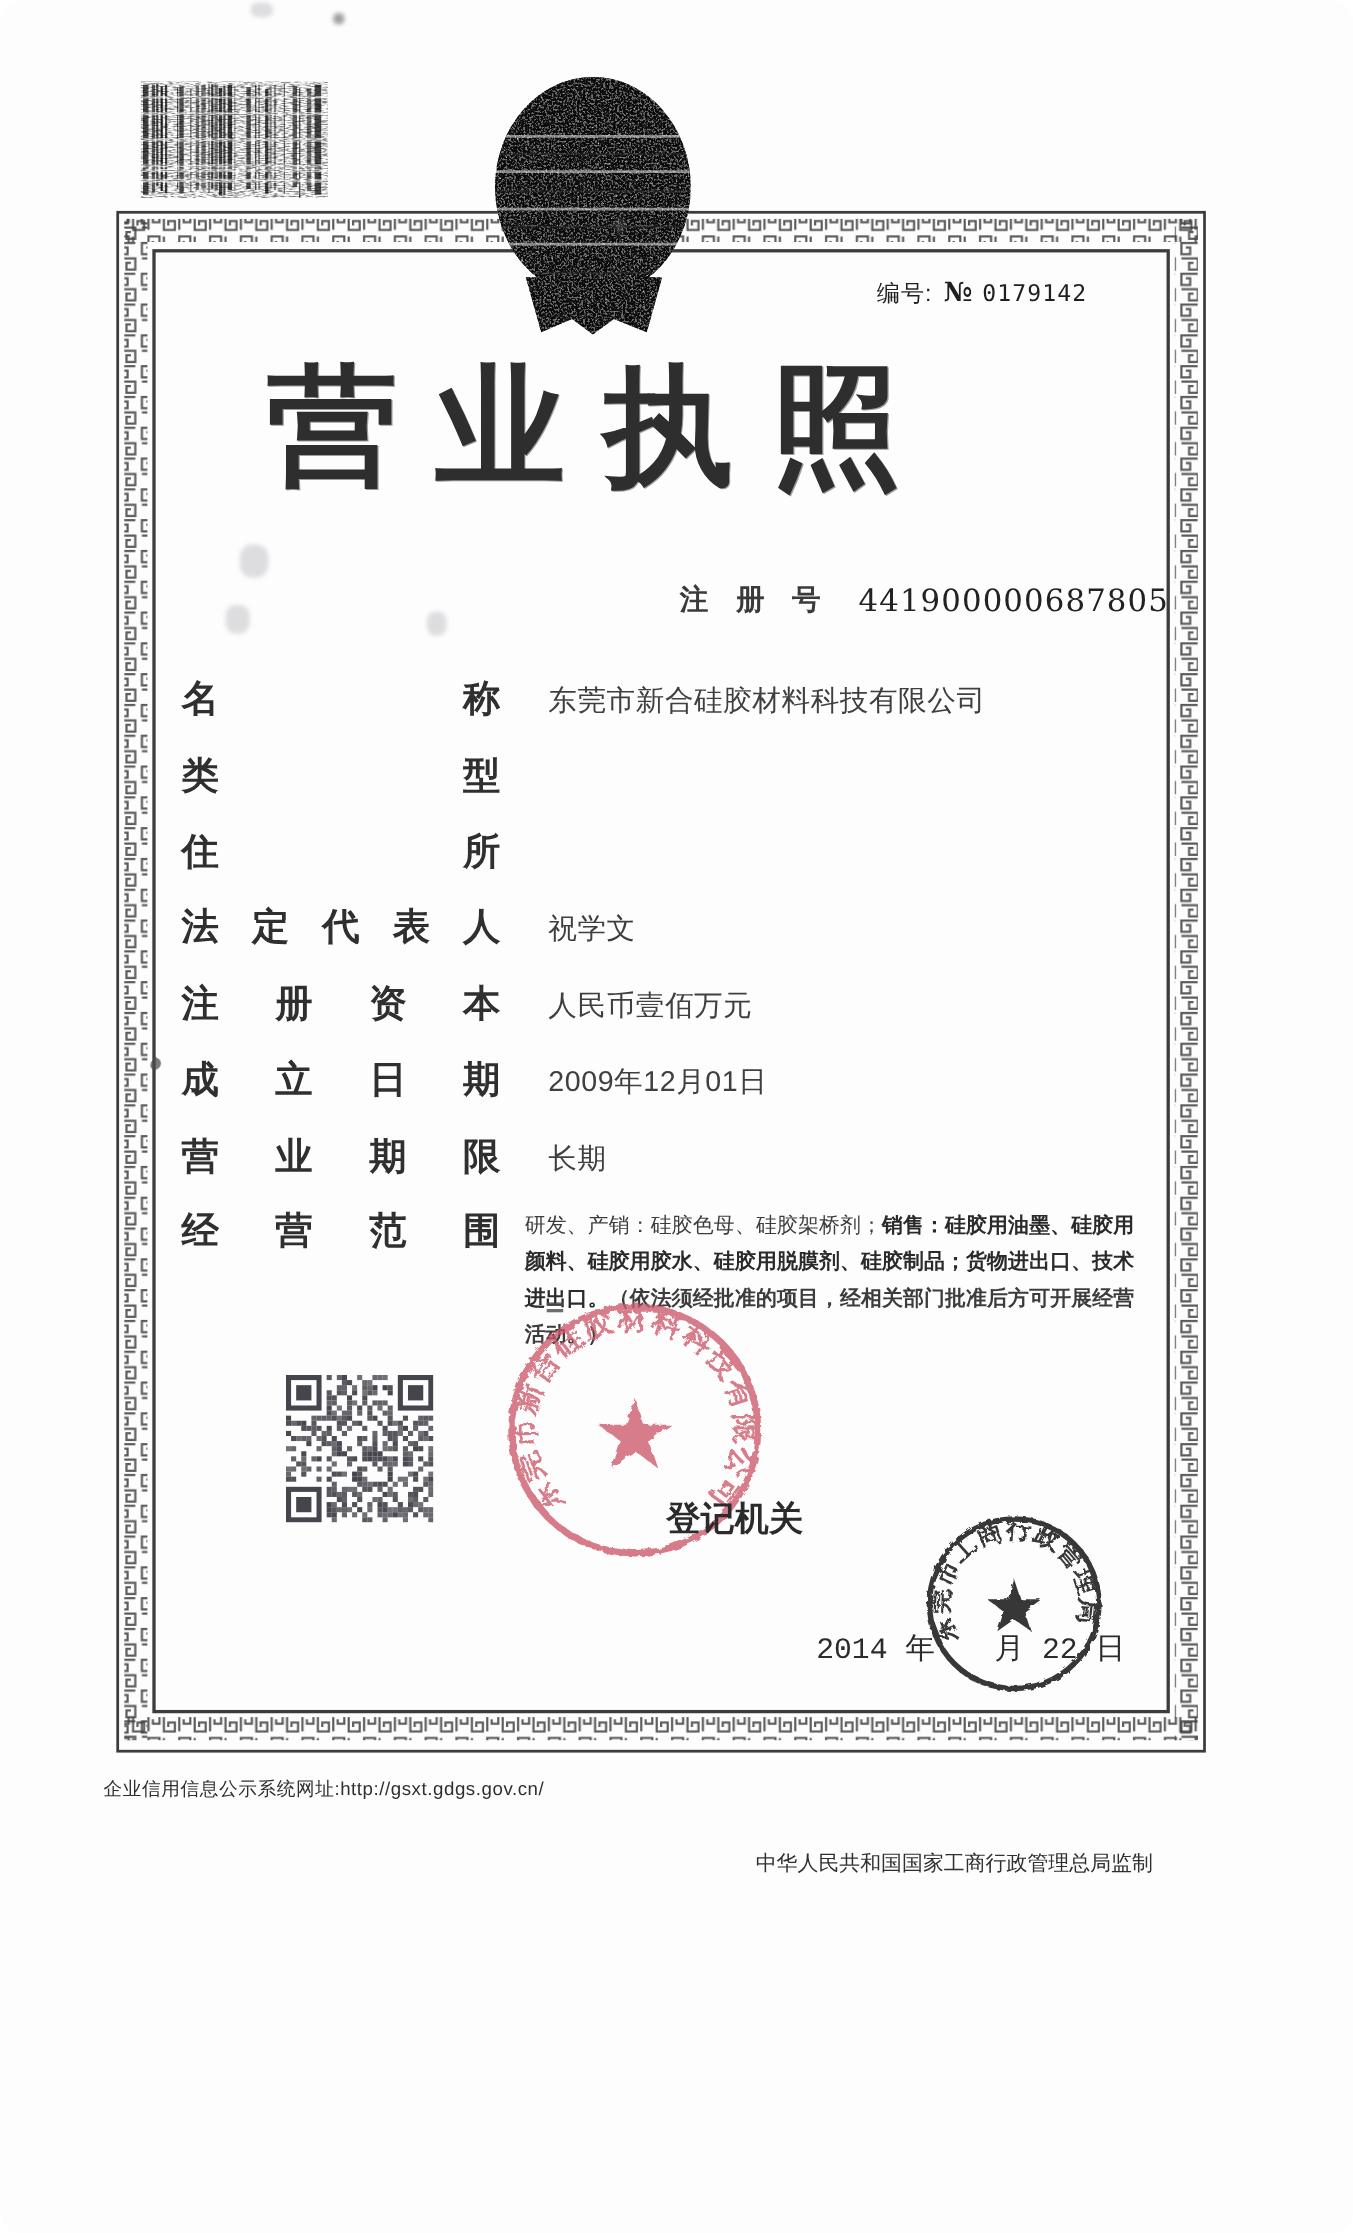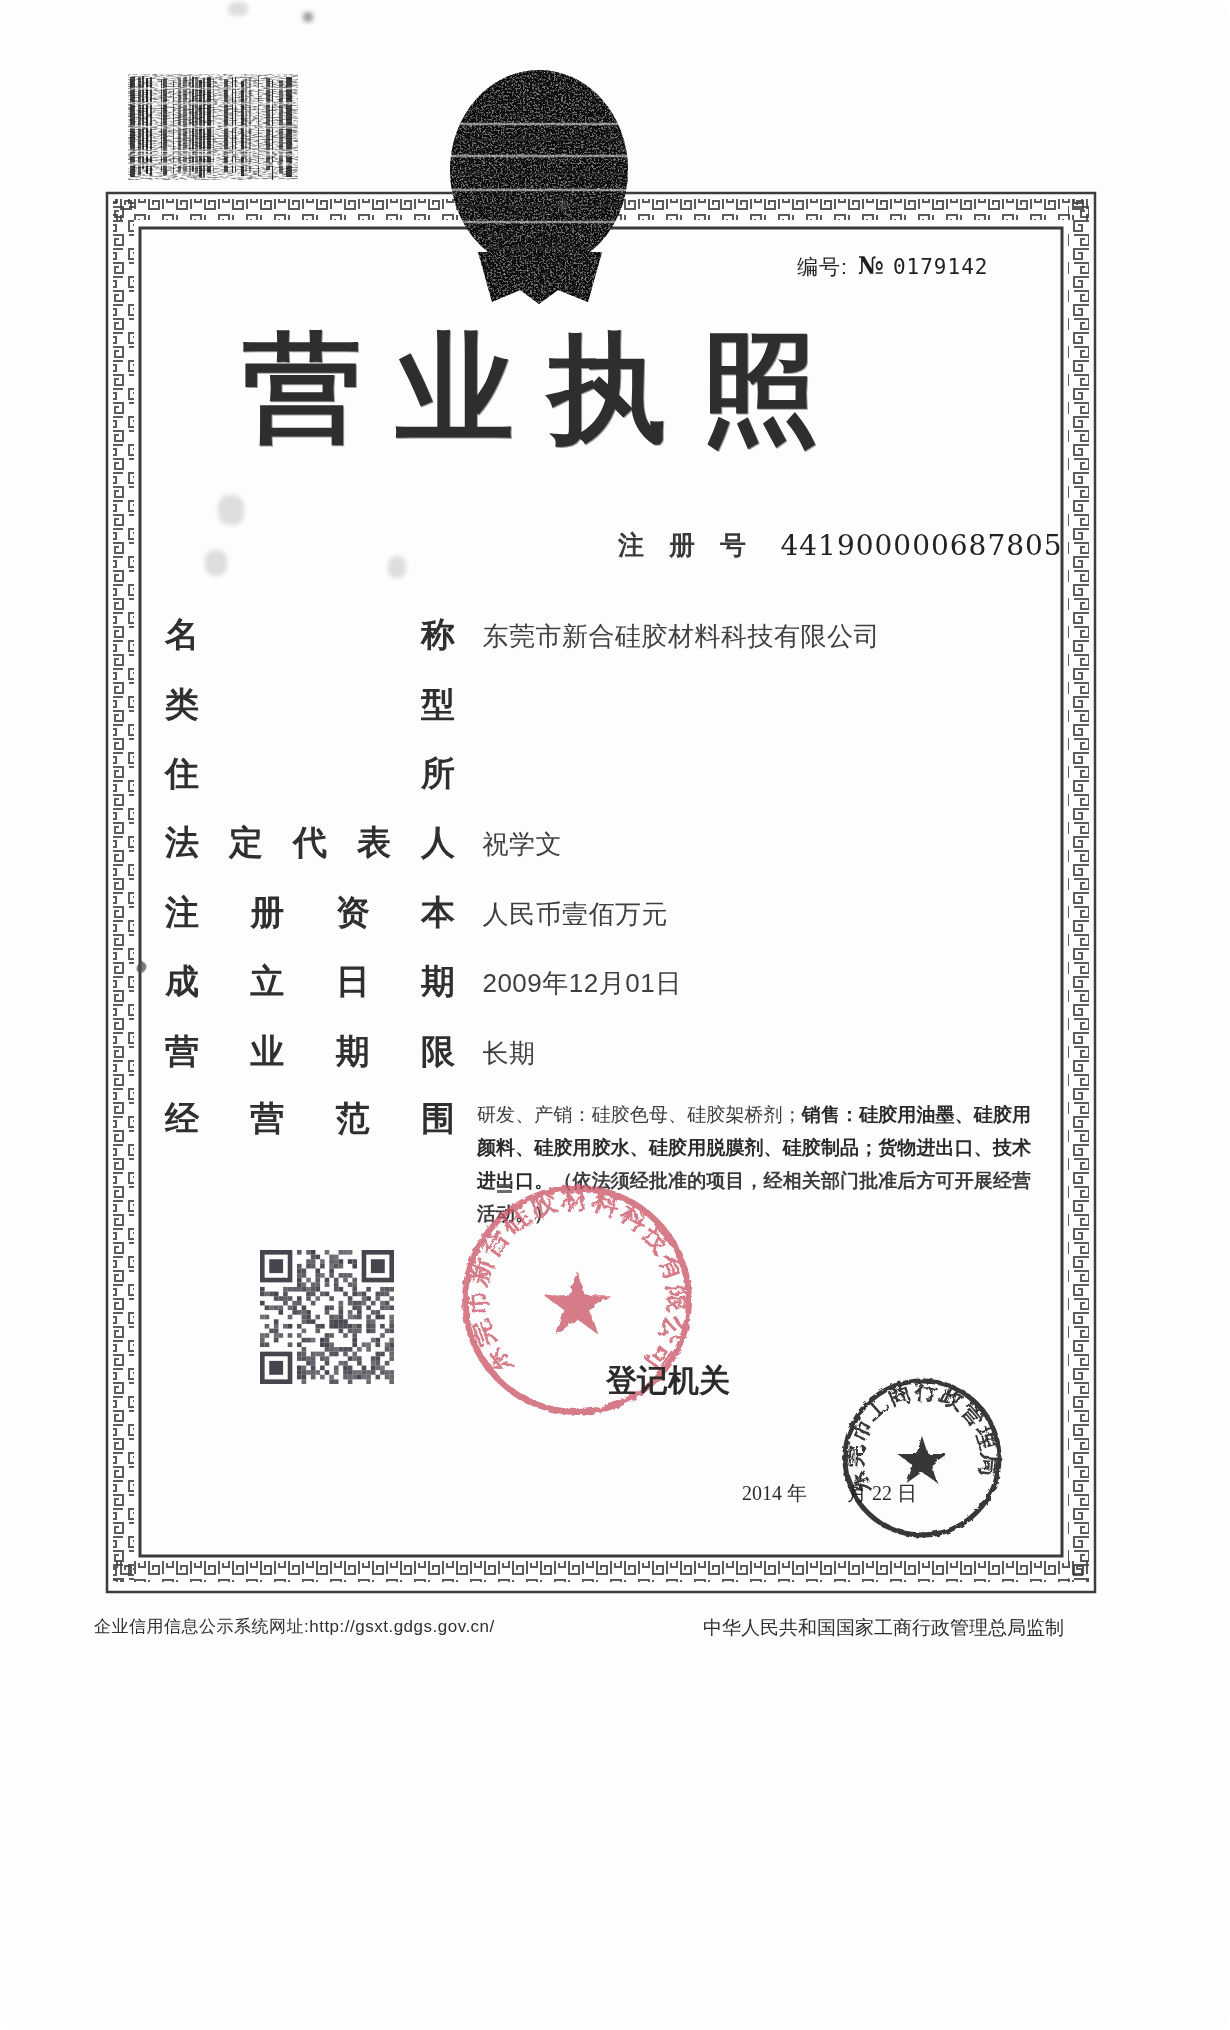--- a/index.html
+++ b/index.html
@@ -32,38 +32,38 @@
   .regno { left:618px; top:528px; white-space:nowrap; }
   .regno .rlabel { display:inline-flex; justify-content:space-between; width:128px;
                    font-size:26px; font-weight:600; color:#3a3a3a; vertical-align:middle; }
   .regno .rvalue { font-family:"DejaVu Serif", serif; font-size:28px; color:#222;
                    margin-left:30px; letter-spacing:1px; vertical-align:middle; }
 
   
   .row { position:absolute; left:165px; white-space:nowrap; }
   .flabel { display:inline-flex; justify-content:space-between; width:290px;
             font-size:34px; font-weight:600; color:#2f2f2f; vertical-align:top; }
-  .fvalue { display:inline-block; margin-left:23px; padding-top:7px; font-size:26px;
+  .fvalue { display:inline-block; margin-left:39px; padding-top:7px; font-size:26px;
             color:#3f3f3f; vertical-align:top; letter-spacing:0.5px; }
   .fvalue.small { font-size:25px; }
 
   .scope-para { left:477px; top:1082px; width:554px; font-size:19px; line-height:33px;
                 color:#3c3c3c; text-align:justify;margin-top:16px; }
   .scope-para .seg2 { font-weight:700; color:#2a2a2a; }
   .scope-para .seg3 { font-weight:600; }
 
   
   .registry-label { left:606px; top:1360px; width:196px; display:flex; justify-content:flex-end;
                     font-size:31px; font-weight:600; color:#2b2b2b; }
-  .date-line { left:742px; top:1480px; font-size:20px; color:#2b2b2b;
-               font-family:Liberation Serif, serif; white-space:nowrap; }
+  .date-line { left:742px; top:1480px; font-size:27px; color:#2b2b2b;
+               font-family:Liberation Mono, monospace; white-space:nowrap; }
 
   
   .footer-left  { left:94px;  top:1615px; font-size:17px; font-weight:500; color:#2f2f2f; letter-spacing:0.5px; }
-  .footer-right { left:687px; top:1615px; font-size:19px; font-weight:500; color:#2f2f2f;margin-left:16px; }
+  .footer-right { left:687px; top:1681px; font-size:19px; font-weight:500; color:#2f2f2f; }
 
   
   .smudge { position:absolute; background:#8d8d96; opacity:.28; filter:blur(2px); border-radius:40%; }
   .smudge.dark { background:#555; opacity:.55; }
   .tick { position:absolute; width:15px; height:9px; border-top:3px solid #4a4a4a;
           border-bottom:3px solid #4a4a4a; opacity:.8; }
   .comma { position:absolute; width:9px; height:11px; background:#4c4c4c; opacity:.75;
            border-radius:0 60% 60% 60%; transform:rotate(35deg); filter:blur(.5px); }
 </style>
 </head>

